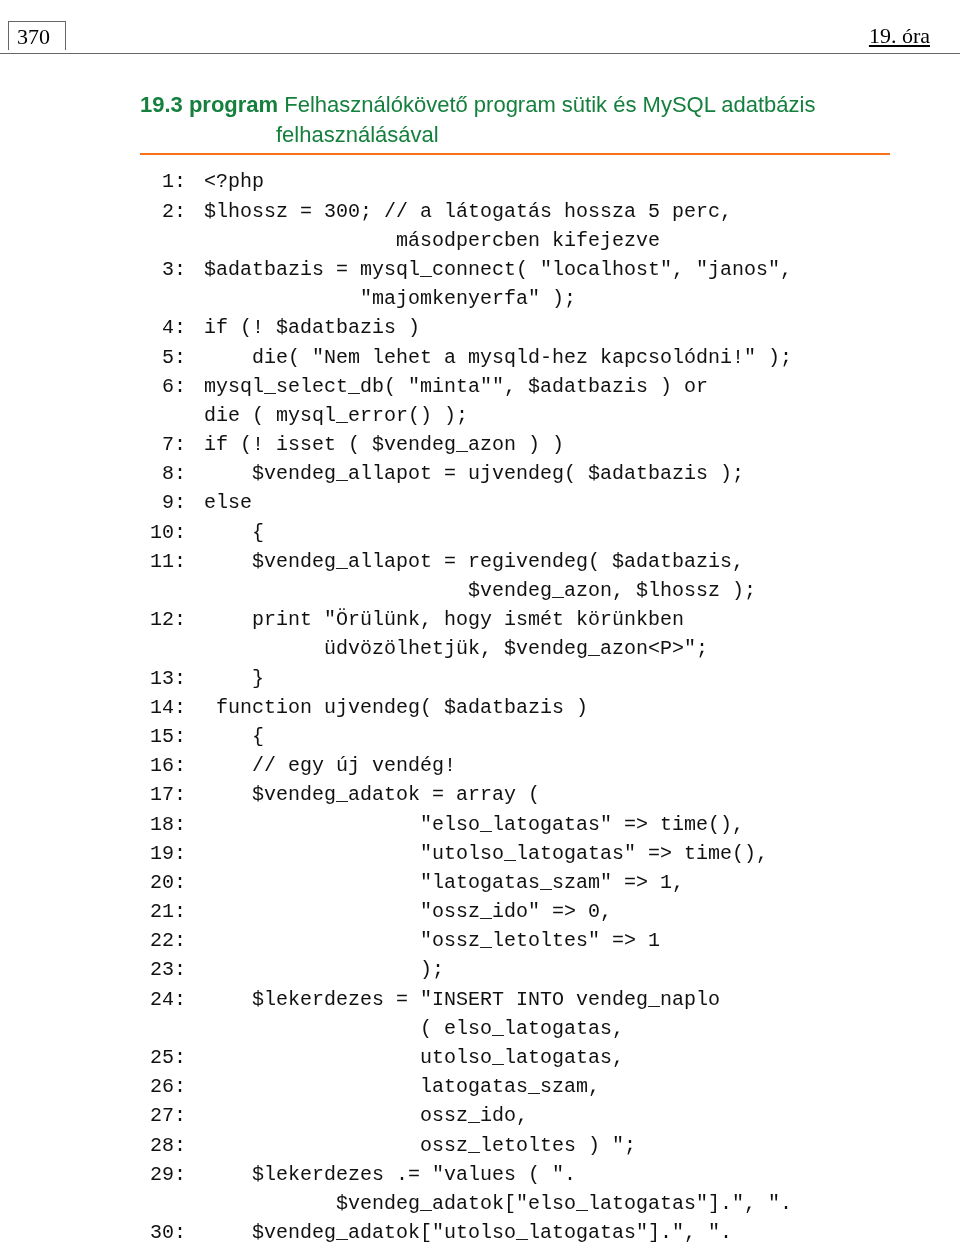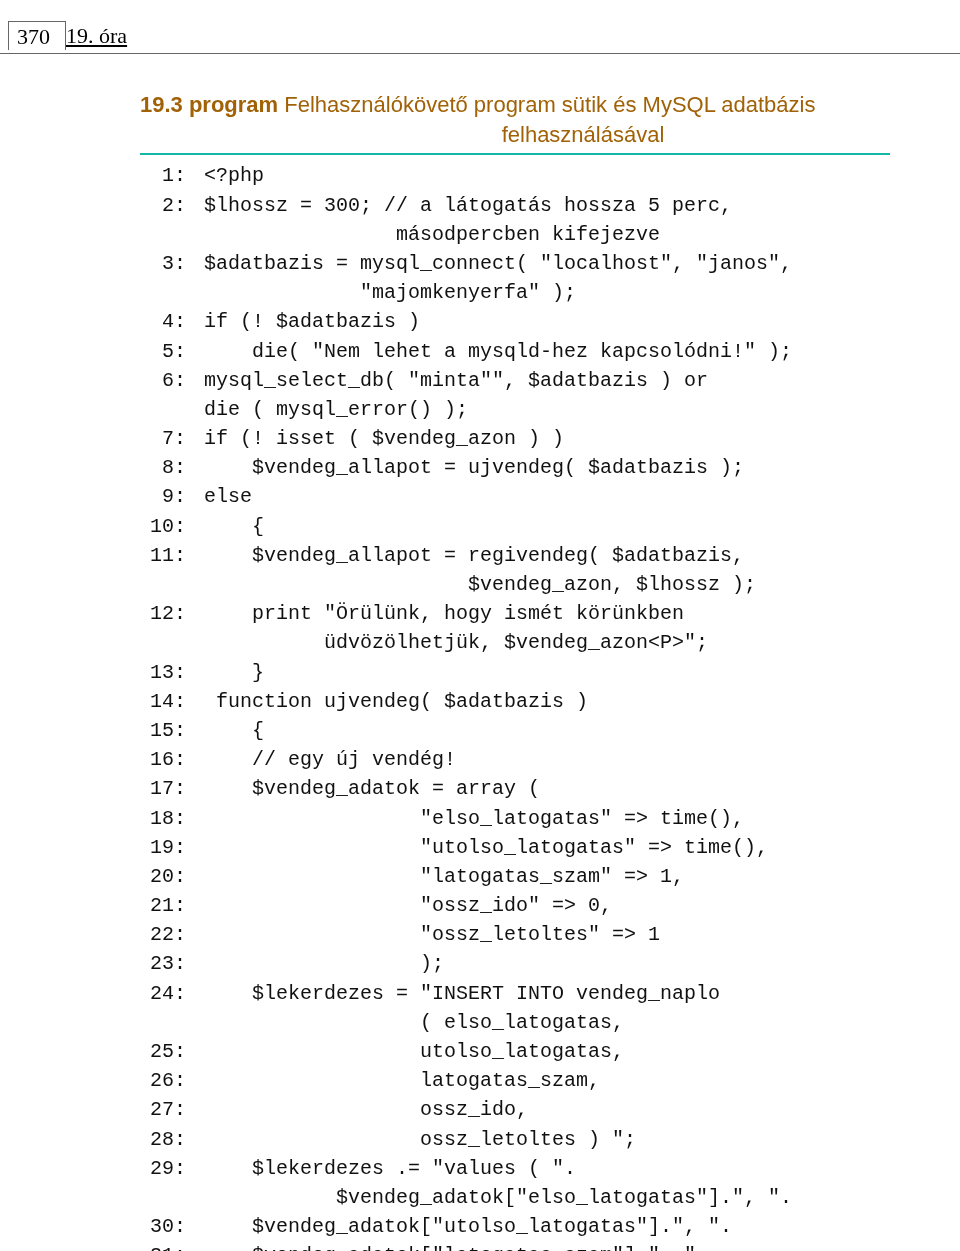--- a/index.html
+++ b/index.html
@@ -10,21 +10,21 @@
     font-family: "Times New Roman", Times, serif;
     width: 960px;
   }
   .page {
     width: 960px;
     padding: 20px 0 30px 0;
     box-sizing: border-box;
   }
   .running-head {
     display: flex;
-    justify-content: flex-start;
+    justify-content: space-between;
     align-items: baseline;
     padding: 0 30px 4px 8px;
     border-bottom: 1px solid #666;
     margin-bottom: 36px;
     font-size: 22px;
   }
   .page-number-box {
     border: 1px solid #666;
     border-bottom: none;
     padding: 2px 8px 0 8px;
@@ -37,33 +37,33 @@
   .chapter-label {
     font-weight: normal;
     text-decoration: underline;
   }
   .content {
     padding: 0 70px 0 140px;
   }
   .caption {
     font-family: Arial, Helvetica, sans-serif;
     font-size: 22px;
-    color: #a16207;
-    border-bottom: 2px solid #14b8a6;
+    color: #15803d;
+    margin-bottom: 6px;
+    border-bottom: 2px solid #f97316;
     padding-bottom: 4px;
     display: block;
     line-height: 1.35;
   }
   .caption-strong {
     font-weight: bold;
   }
   .caption-indent {
     display: block;
     padding-left: 136px;
-    text-align: center;
   }
   .codeblock {
     font-family: "Courier New", Courier, monospace;
     font-size: 20px;
     white-space: pre;
     line-height: 1.46;
     color: #111;
     padding-top: 6px;
   }
   .ln {

